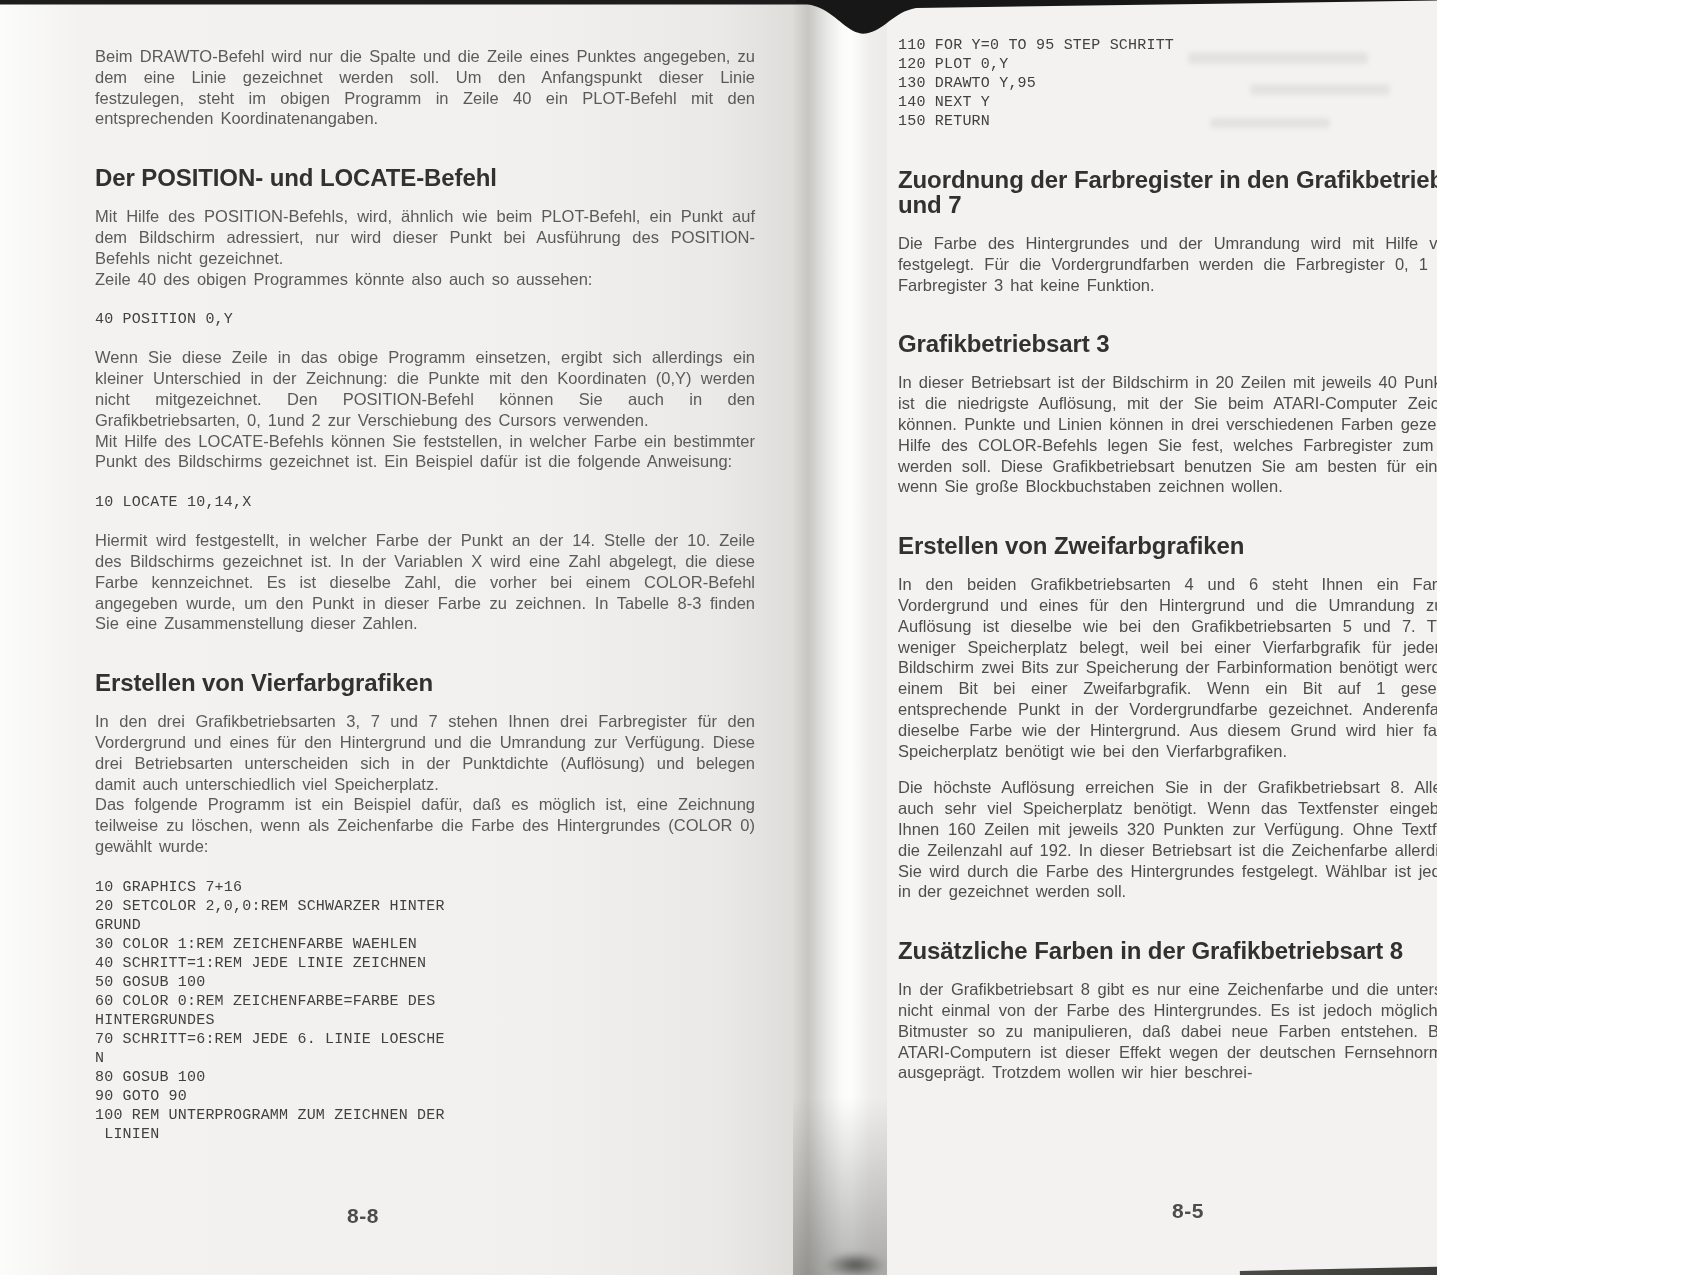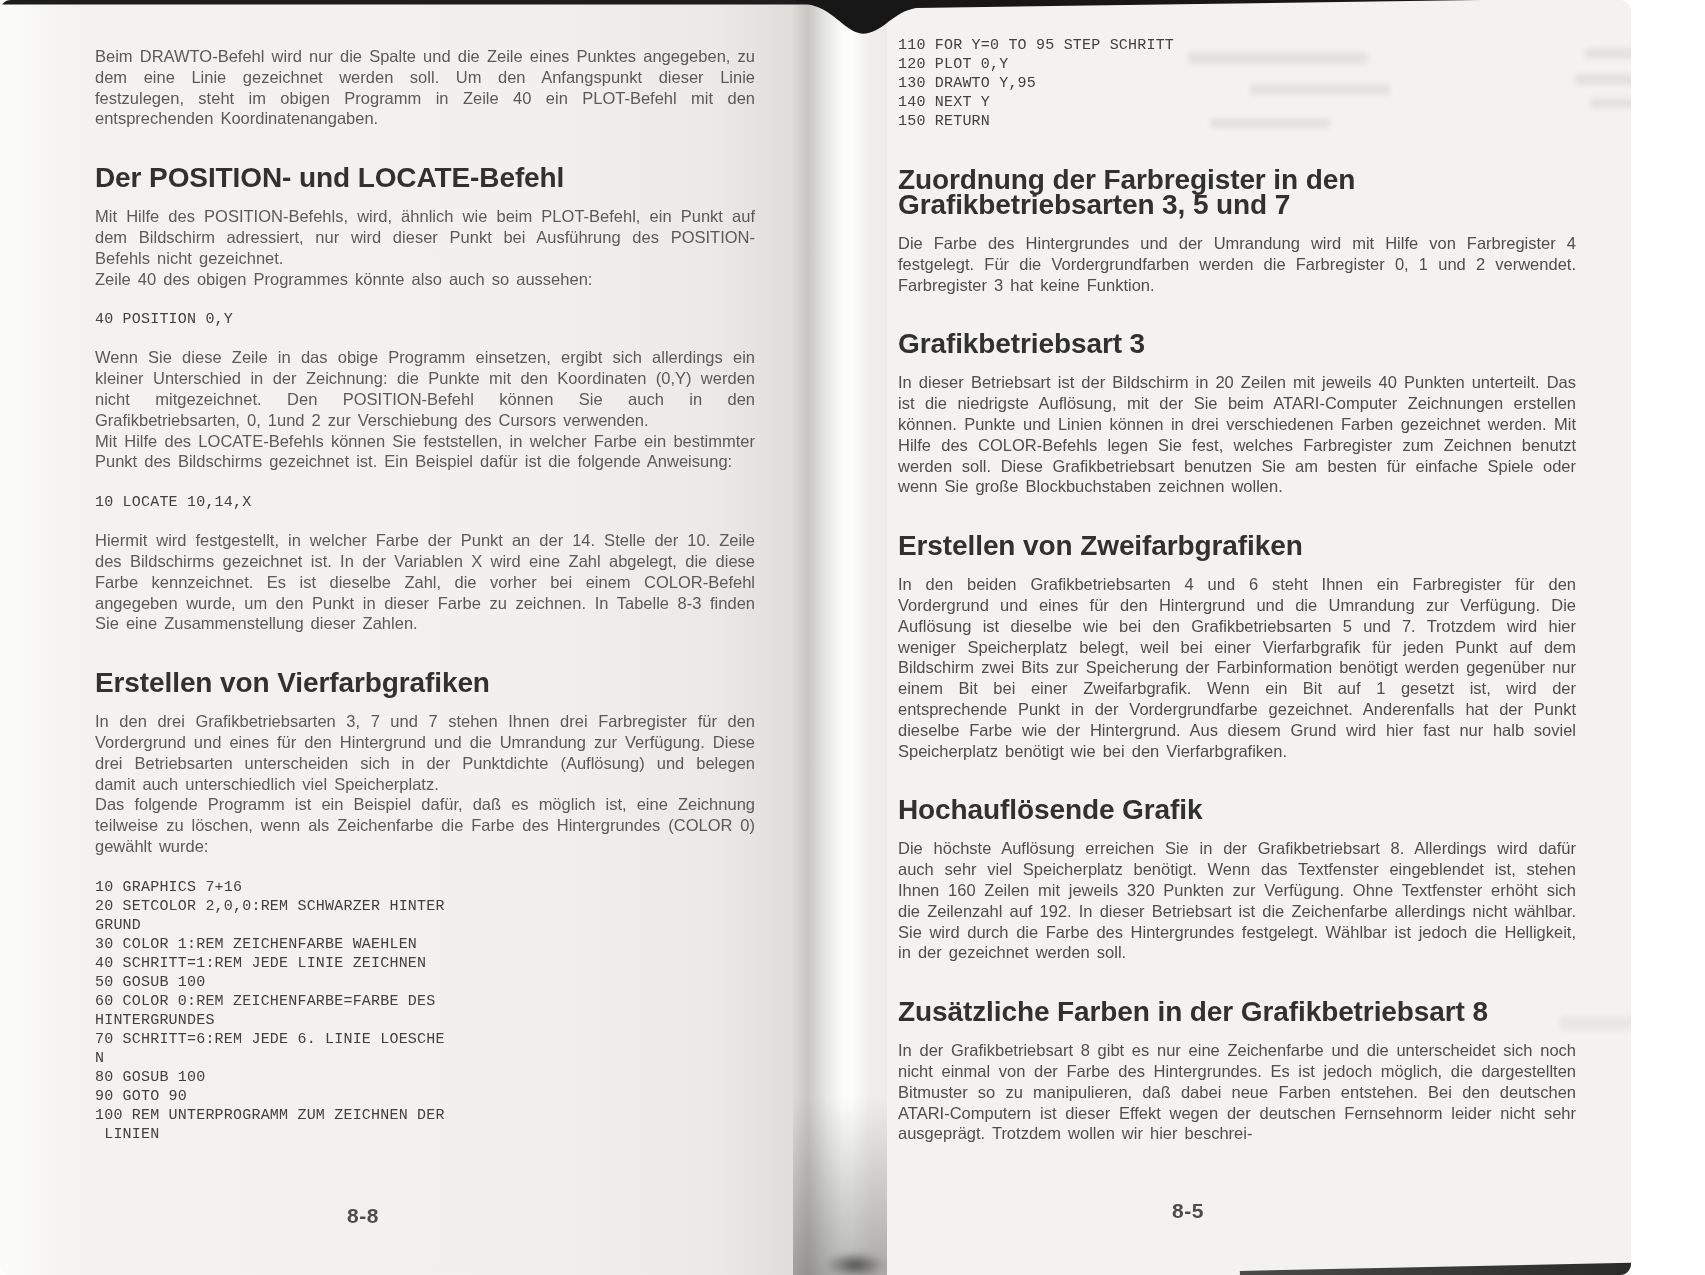--- a/index.html
+++ b/index.html
@@ -1,18 +1,18 @@
 <!DOCTYPE html>
 <html><head>
 <meta charset="utf-8">
 <style>
   * { margin:0; padding:0; box-sizing:border-box; }
   html,body { width:1705px; height:1275px; overflow:hidden; background:#ffffff;
               font-family:"Liberation Sans", sans-serif; }
-  .spread { position:relative; width:1631px; height:1275px; overflow:hidden; background:#f3f2f0;border-radius:11px; }
+  .spread { position:relative; width:1437px; height:1275px; overflow:hidden; background:#f3f2f0; }
 
   
   .page-left {
     position:absolute; left:0; top:0; width:800px; height:1275px;
     background:linear-gradient(90deg,#fcfcfb 0%,#f3f2f0 10%,#f1f0ee 68%,#eae9e7 90%,#dddcd9 100%);
   }
   .page-right {
     position:absolute; left:880px; top:0; width:825px; height:1275px;
     background:linear-gradient(90deg,#eaе9e7 0%,#f4f3f1 7%,#fafaf8 38%,#fefefe 75%,#ffffff 100%);
   }
@@ -21,21 +21,21 @@
     background:
       linear-gradient(to bottom, rgba(0,0,0,0) 86%, rgba(62,62,58,.38) 100%),
       linear-gradient(90deg,#dcdbd8 0%,#c7c6c3 16%,#e8e8e6 36%,#fbfbfa 52%,#fdfdfc 62%,#efeeec 82%,#eceBea 100%);
   }
 
   
   .col { position:absolute; }
   .col-left  { left:95px;  top:46px; width:660px; }
   .col-right { left:898px; top:36px; width:678px; }
 
-  .block-heading { font-size:28px; line-height:25px; font-weight:700; color:#313131;
+  .block-heading { font-size:24px; line-height:25px; font-weight:700; color:#313131;
                    letter-spacing:-0.1px; margin:36px 0 0; }
   .block-para { font-size:16.5px; line-height:20.8px; text-align:justify;
                 word-spacing:.15em; margin:16px 0 0; }
   .block-para.cont { margin-top:0; }
   .col-left  .block-para { color:#5a5a5a; }
   .col-right .block-para { color:#4e4e4e; }
   .block-code { font-family:"Liberation Mono","DejaVu Sans Mono",monospace;
                 font-size:15px; line-height:19px; letter-spacing:.2px; color:#414141;
                 white-space:pre; margin:21px 0 18px; }
   .block-code:first-child, .block-heading:first-child, .block-para:first-child { margin-top:0; }
@@ -106,21 +106,20 @@
 120 PLOT 0,Y
 130 DRAWTO Y,95
 140 NEXT Y
 150 RETURN</pre>
       <h2 class="block-heading">Zuordnung der Farbregister in den Grafikbetriebsarten 3, 5 und 7</h2>
       <p class="block-para">Die Farbe des Hintergrundes und der Umrandung wird mit Hilfe von Farbregister 4 festgelegt. Für die Vordergrundfarben werden die Farbregister 0, 1 und 2 verwendet. Farbregister 3 hat keine Funktion.</p>
       <h2 class="block-heading">Grafikbetriebsart 3</h2>
       <p class="block-para">In dieser Betriebsart ist der Bildschirm in 20 Zeilen mit jeweils 40 Punkten unterteilt. Das ist die niedrigste Auflösung, mit der Sie beim ATARI-Computer Zeichnungen erstellen können. Punkte und Linien können in drei verschiedenen Farben gezeichnet werden. Mit Hilfe des COLOR-Befehls legen Sie fest, welches Farbregister zum Zeichnen benutzt werden soll. Diese Grafikbetriebsart benutzen Sie am besten für einfache Spiele oder wenn Sie große Blockbuchstaben zeichnen wollen.</p>
       <h2 class="block-heading">Erstellen von Zweifarbgrafiken</h2>
       <p class="block-para">In den beiden Grafikbetriebsarten 4 und 6 steht Ihnen ein Farbregister für den Vordergrund und eines für den Hintergrund und die Umrandung zur Verfügung. Die Auflösung ist dieselbe wie bei den Grafikbetriebsarten 5 und 7. Trotzdem wird hier weniger Speicherplatz belegt, weil bei einer Vierfarbgrafik für jeden Punkt auf dem Bildschirm zwei Bits zur Speicherung der Farbinformation benötigt werden gegenüber nur einem Bit bei einer Zweifarbgrafik. Wenn ein Bit auf 1 gesetzt ist, wird der entsprechende Punkt in der Vordergrundfarbe gezeichnet. Anderenfalls hat der Punkt dieselbe Farbe wie der Hintergrund. Aus diesem Grund wird hier fast nur halb soviel Speicherplatz benötigt wie bei den Vierfarbgrafiken.</p>
-      <h2 class="block-heading">Hochauflösende Grafik</h2>
       <p class="block-para">Die höchste Auflösung erreichen Sie in der Grafikbetriebsart 8. Allerdings wird dafür auch sehr viel Speicherplatz benötigt. Wenn das Textfenster eingeblendet ist, stehen Ihnen 160 Zeilen mit jeweils 320 Punkten zur Verfügung. Ohne Textfenster erhöht sich die Zeilenzahl auf 192. In dieser Betriebsart ist die Zeichenfarbe allerdings nicht wählbar. Sie wird durch die Farbe des Hintergrundes festgelegt. Wählbar ist jedoch die Helligkeit, in der gezeichnet werden soll.</p>
       <h2 class="block-heading">Zusätzliche Farben in der Grafikbetriebsart 8</h2>
       <p class="block-para">In der Grafikbetriebsart 8 gibt es nur eine Zeichenfarbe und die unterscheidet sich noch nicht einmal von der Farbe des Hintergrundes. Es ist jedoch möglich, die dargestellten Bitmuster so zu manipulieren, daß dabei neue Farben entstehen. Bei den deutschen ATARI-Computern ist dieser Effekt wegen der deutschen Fernsehnorm leider nicht sehr ausgeprägt. Trotzdem wollen wir hier beschrei-</p>
     </div>
 
   <div class="page-number left">8-8</div>
   <div class="page-number right">8-5</div>
 
   <svg class="edge-top-svg" width="1705" height="44" viewBox="0 0 1705 44">
     <rect x="0" y="0" width="812" height="4.5" fill="#1d1d1d"></rect>

